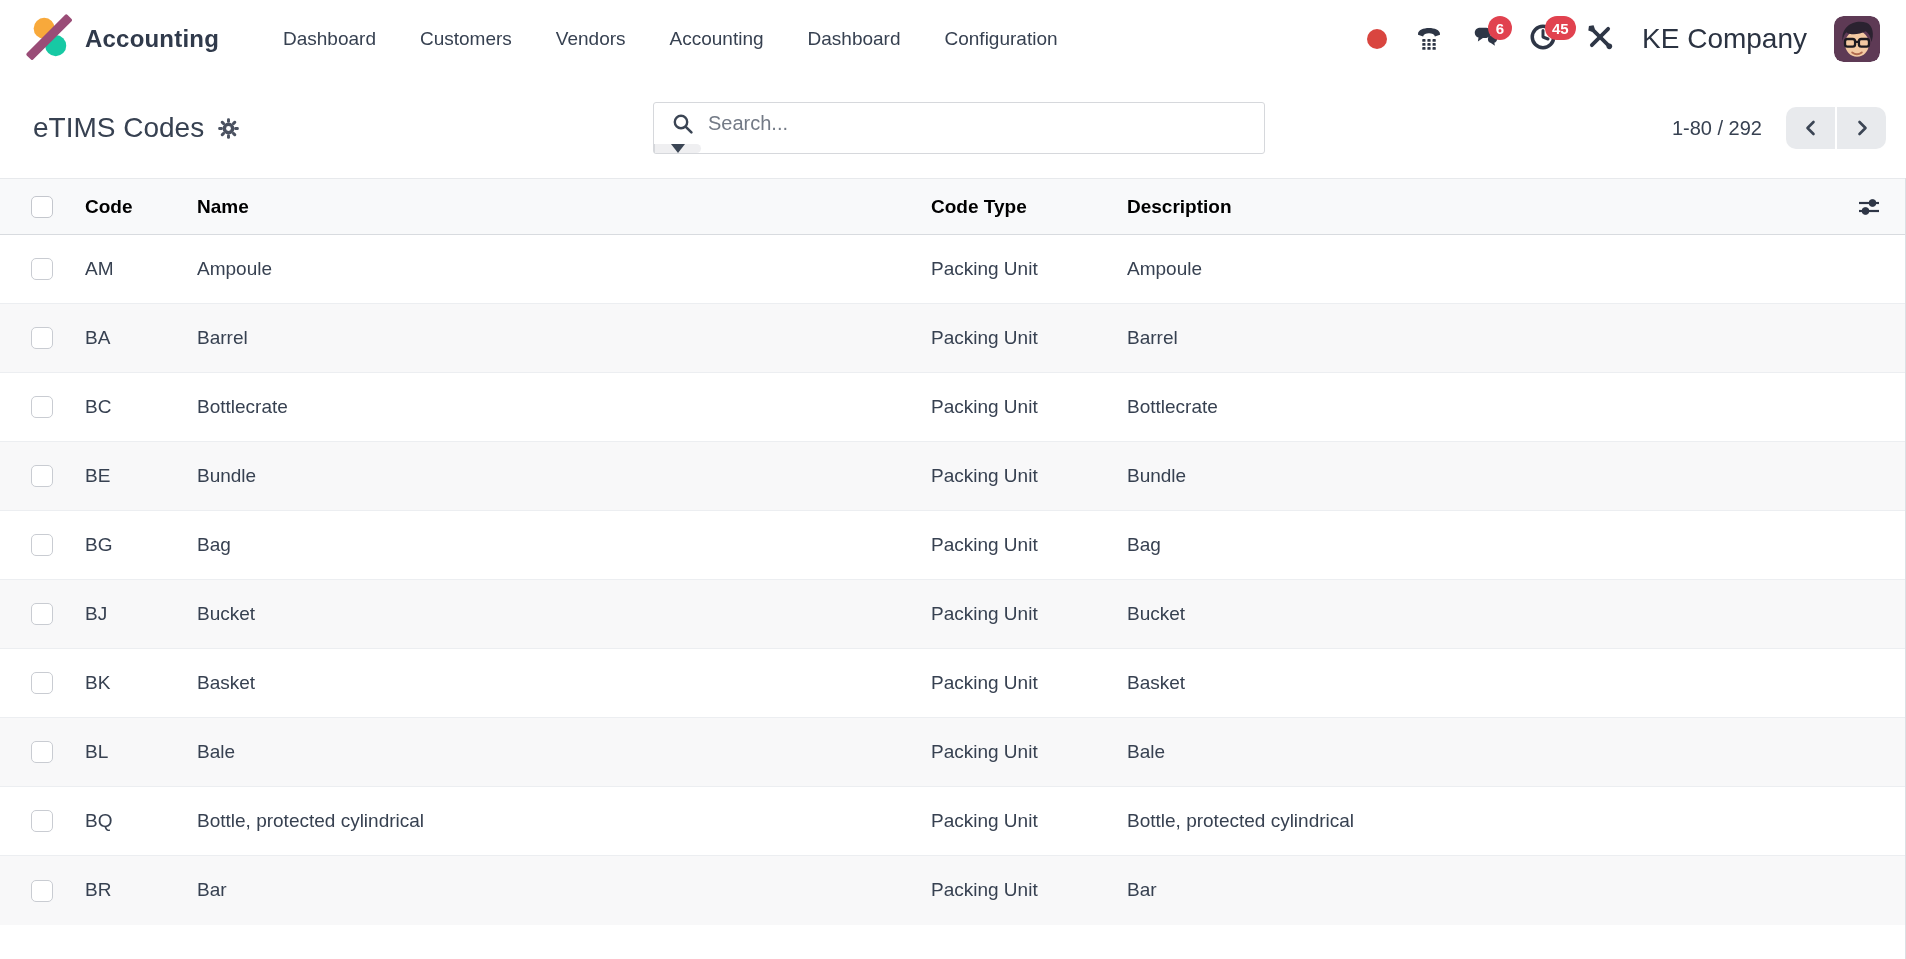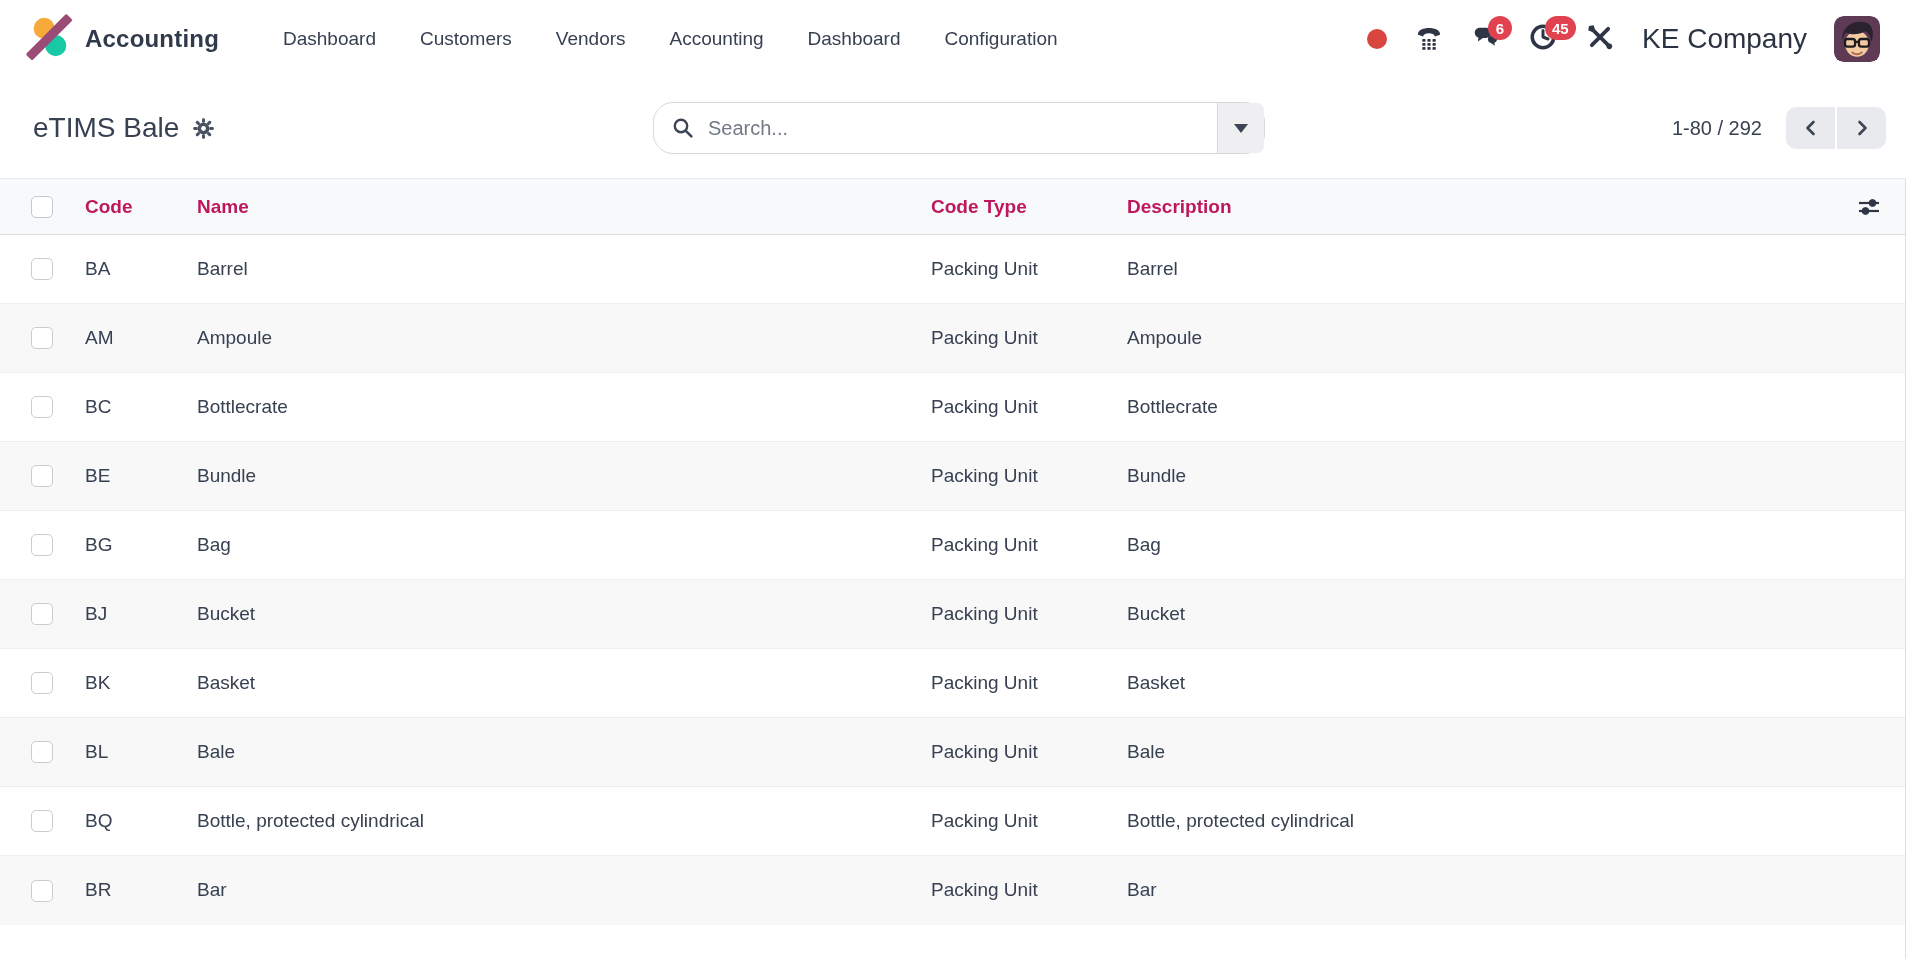--- a/index.html
+++ b/index.html
@@ -20,42 +20,42 @@
     display:flex; align-items:center; justify-content:center; }
   .company { font-size:28px; color:#2b3342; font-weight:500; cursor:pointer; white-space:nowrap; }
   .avatar { width:46px; height:46px; border-radius:9px; overflow:hidden; cursor:pointer; flex:none; }
 
   
   .control-panel { height:100px; display:flex; align-items:center; padding:0 20px 0 33px; background:#fff; position:relative; }
   .cp-left { display:flex; align-items:center; gap:14px; }
   .view-title { font-size:28px; color:#374151; }
   .title-gear { color:#4a5160; cursor:pointer; display:flex; margin-top:4px; }
   .searchbar { position:absolute; left:653px; top:50%; transform:translateY(-50%);
-    width:612px; height:52px; border:1px solid #d6d8dc; border-radius:20px; display:flex; align-items:stretch; background:#fff; }
+    width:612px; height:52px; border:1px solid #d6d8dc; border-radius:3px; display:flex; align-items:stretch; background:#fff;flex-direction:column; }
   .search-main { flex:1; display:flex; align-items:center; gap:13px; padding:0 17px; }
   .search-input { border:none; outline:none; flex:1; font-size:20px; color:#374151;
     font-family:"Liberation Sans", sans-serif; background:transparent; }
   .search-input::placeholder { color:#737a86; }
   .search-toggle { width:47px; background:#efeff1; border-left:1px solid #d6d8dc;
     border-radius:0 7px 7px 0; display:flex; align-items:center; justify-content:center; cursor:pointer; }
   .caret-down { width:0; height:0; border-left:7px solid transparent; border-right:7px solid transparent; border-top:9px solid #3b4554; }
   .cp-right { margin-left:auto; display:flex; align-items:center; gap:24px; }
   .pager-text { font-size:20px; color:#374151; }
   .pager-btns { display:flex; gap:2px; }
   .pager-btn { width:49px; height:42px; background:#e8eaed; display:flex; align-items:center; justify-content:center; cursor:pointer; color:#3b4554; }
   .pager-btn.prev { border-radius:10px 0 0 10px; }
   .pager-btn.next { border-radius:0 10px 10px 0; }
 
   
   .list-container { height:781px; overflow:hidden; border-right:1px solid #dcdfe3; }
   table { width:100%; border-collapse:collapse; table-layout:fixed; }
   col.c-check { width:85px; } col.c-code { width:112px; } col.c-name { width:734px; }
   col.c-type { width:196px; } col.c-desc { width:auto; } col.c-end { width:72px; }
   thead th { height:56px; background:#f8f9fa; border-top:1px solid #e7e9ec; border-bottom:1px solid #d8dbdf;
-    font-size:19px; font-weight:700; color:#be185d; text-align:left; vertical-align:middle; }
+    font-size:19px; font-weight:700; color:#000000; text-align:left; vertical-align:middle; }
   tbody td { height:69px; font-size:19px; color:#374151; vertical-align:middle;
     white-space:nowrap; overflow:hidden; text-overflow:ellipsis; padding-right:14px; }
   tbody tr { border-top:1px solid #eceef1; cursor:pointer; }
   tbody tr:first-child { border-top:none; }
   tbody tr:nth-child(even) { background:#f8f8f9; }
   .checkbox { display:inline-block; width:22px; height:22px; border:1px solid #c9ccd2; border-radius:5px;
     background:#fff; margin-left:31px; vertical-align:middle; cursor:pointer; }
   th .checkbox { border-color:#c4c7cd; }
   .th-end { text-align:center !important; }
   .sliders-icon { color:#2e3646; cursor:pointer; display:inline-flex; vertical-align:middle; }
@@ -140,21 +140,21 @@
         <rect x="26" y="24" width="10.5" height="8" rx="2.5" fill="none" stroke="#1d1a20" stroke-width="2.4"></rect>
         <line x1="22" y1="27" x2="26" y2="27" stroke="#1d1a20" stroke-width="2.4"></line>
         <path d="M19 38 Q24 42 29 38" fill="none" stroke="#b06a4e" stroke-width="2" stroke-linecap="round"></path>
       </svg>
     </span>
   </div>
 </div>
 
 <div class="control-panel">
   <div class="cp-left">
-    <span class="view-title">eTIMS Bale</span>
+    <span class="view-title">eTIMS Codes</span>
     <span class="title-gear">
       <span>
         <svg width="21" height="21" viewBox="0 0 20 20" fill="currentColor">
           <g>
             <rect x="8.6" y="0.2" width="2.8" height="4.4" rx="1.2"></rect>
             <rect x="8.6" y="15.4" width="2.8" height="4.4" rx="1.2"></rect>
             <rect x="8.6" y="0.2" width="2.8" height="4.4" rx="1.2" transform="rotate(45 10 10)"></rect>
             <rect x="8.6" y="15.4" width="2.8" height="4.4" rx="1.2" transform="rotate(45 10 10)"></rect>
             <rect x="8.6" y="0.2" width="2.8" height="4.4" rx="1.2" transform="rotate(90 10 10)"></rect>
             <rect x="8.6" y="15.4" width="2.8" height="4.4" rx="1.2" transform="rotate(90 10 10)"></rect>
@@ -231,33 +231,33 @@
                 <circle cx="8.5" cy="14" r="3.4"></circle>
               </svg>
             </span>
           </span>
         </th>
       </tr>
     </thead>
     <tbody>
   <tr>
     <td><span class="checkbox"></span></td>
+    <td>AM</td>
+    <td>Ampoule</td>
+    <td>Packing Unit</td>
+    <td>Ampoule</td>
+    <td></td>
+  </tr>
+
+  <tr>
+    <td><span class="checkbox"></span></td>
     <td>BA</td>
     <td>Barrel</td>
     <td>Packing Unit</td>
     <td>Barrel</td>
-    <td></td>
-  </tr>
-
-  <tr>
-    <td><span class="checkbox"></span></td>
-    <td>AM</td>
-    <td>Ampoule</td>
-    <td>Packing Unit</td>
-    <td>Ampoule</td>
     <td></td>
   </tr>
 
   <tr>
     <td><span class="checkbox"></span></td>
     <td>BC</td>
     <td>Bottlecrate</td>
     <td>Packing Unit</td>
     <td>Bottlecrate</td>
     <td></td>

